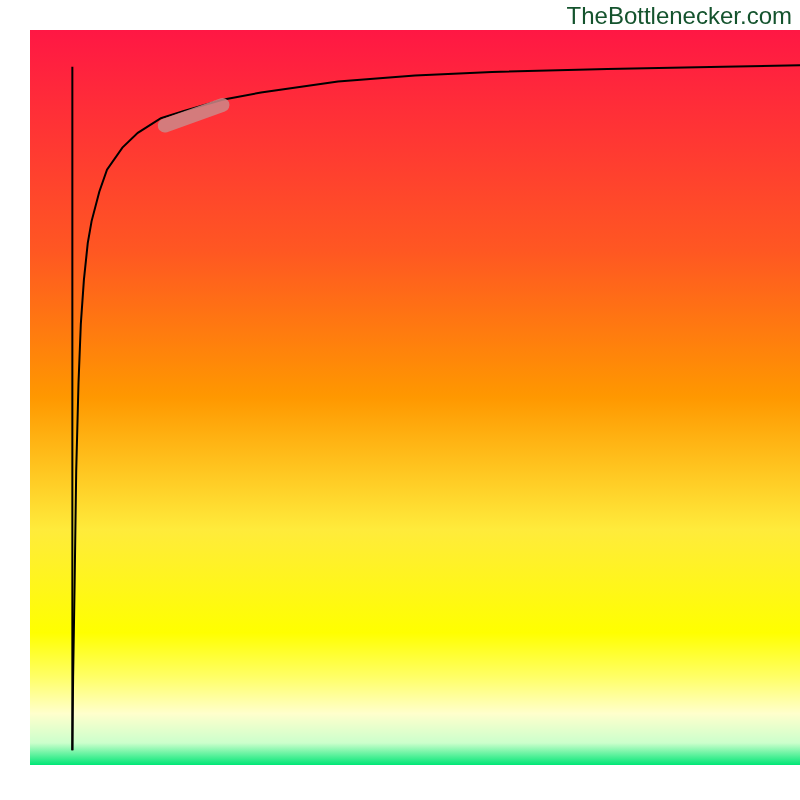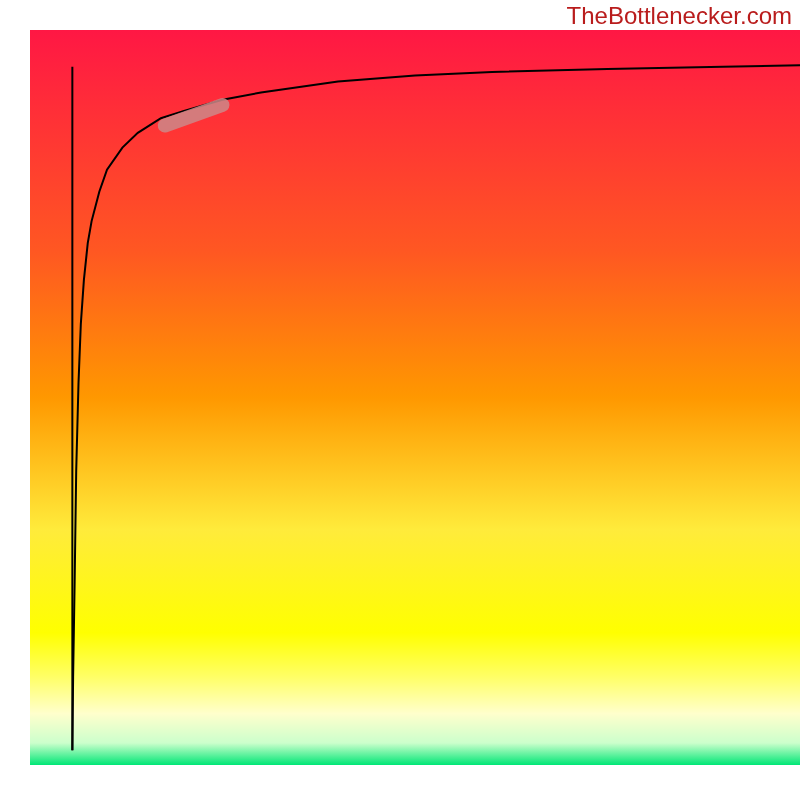--- a/index.html
+++ b/index.html
@@ -12,21 +12,21 @@
   }
   .chart-container {
     position: relative;
     width: 800px;
     height: 800px;
   }
   .watermark {
     position: absolute;
     top: 2px;
     right: 8px;
-    color: #b91c1c;
+    color: #14532d;
     font-size: 24px;
     font-family: Arial, sans-serif;
     z-index: 10;
   }
   .plot-area {
     position: absolute;
     left: 30px;
     top: 30px;
     width: 770px;
     height: 735px;

